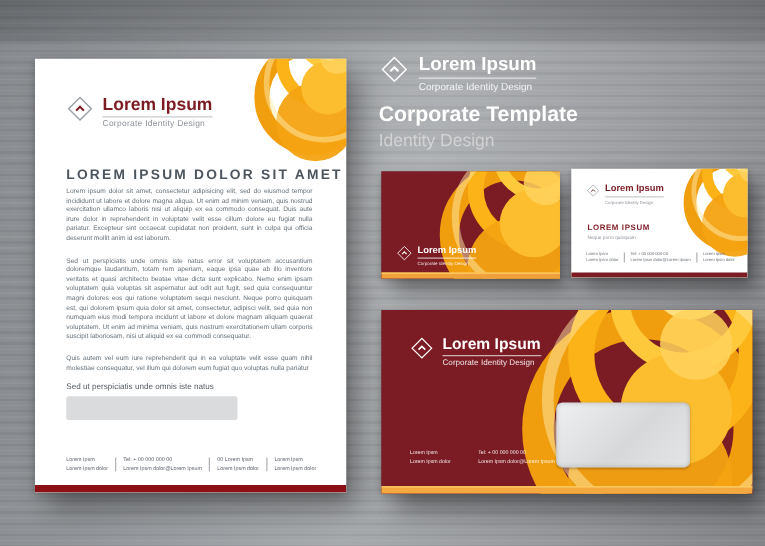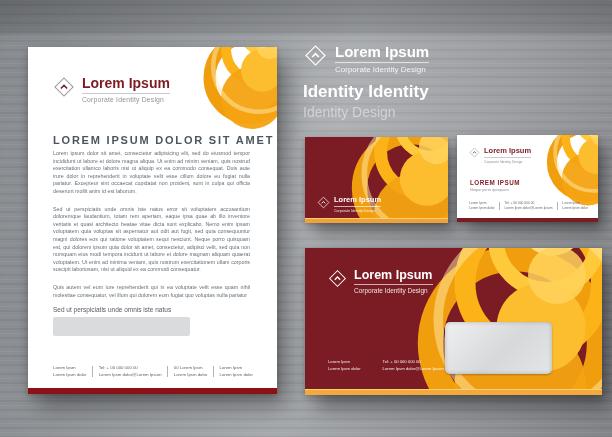--- a/index.html
+++ b/index.html
@@ -167,21 +167,21 @@
   <div class="logo logo-light hd-logo">
     <svg class="logo-ic" viewBox="0 0 24 24">
       <rect class="dia" x="5" y="5" width="14" height="14" transform="rotate(45 12 12)"></rect>
       <path class="chev" d="M8.6 13.6 L12 10.2 L15.4 13.6"></path>
     </svg>
     <div class="logo-tx">
       <div class="logo-name">Lorem Ipsum</div>
       <div class="logo-tag">Corporate Identity Design</div>
     </div>
   </div>
-  <div class="hd-title">Identity Identity</div>
+  <div class="hd-title">Corporate Template</div>
   <div class="hd-subtitle">Identity Design</div>
 
   <div class="card card-front">
     <div class="orb orb-c1">
       <div class="ob1"></div>
         <div class="ob2"></div>
         <div class="ob3"></div>
       <div class="ob5"></div>
         <div class="ob6"></div>
         <div class="ob7"></div>

